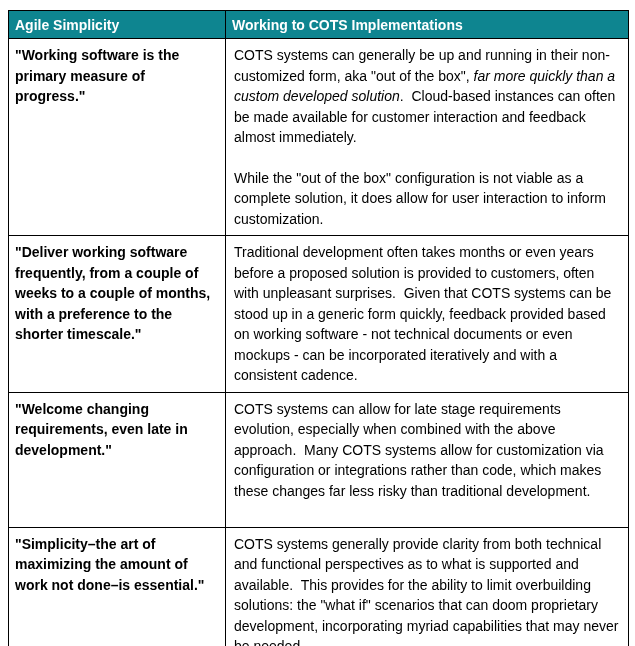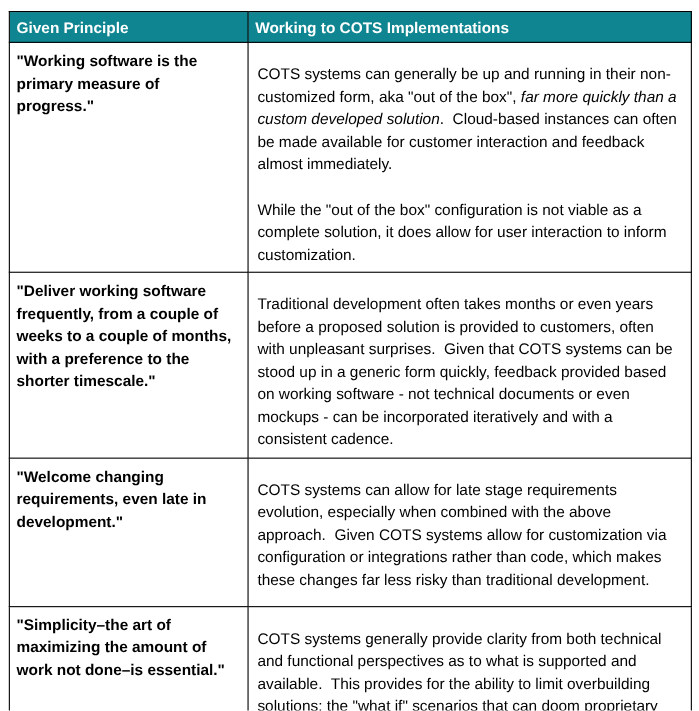--- a/index.html
+++ b/index.html
@@ -50,21 +50,21 @@
     line-height: 20.5px;
   }
   .principle-cell {
     font-weight: bold;
     white-space: pre-wrap;
   }
   .applied-cell {
     padding-left: 8px;
   }
   .cell-par {
-    margin: 12px 0 20px 0;
+    margin: 0 0 20px 0;
     white-space: pre-wrap;
   }
   .cell-par:last-child {
     margin-bottom: 0;
   }
   .seg-italic {
     font-style: italic;
   }
   tbody tr:nth-child(1) { height: 187px; }
   tbody tr:nth-child(2) { height: 150px; }
@@ -75,42 +75,42 @@
 <body>
 
 <div class="page">
   <table class="cots-table">
     <colgroup>
       <col style="width:217px">
       <col style="width:403px">
     </colgroup>
     <thead>
       <tr>
-        <th>Given Principle</th>
+        <th>Agile Simplicity</th>
         <th>Working to COTS Implementations</th>
       </tr>
     </thead>
     <tbody id="table-body">
         <tr>
           <td class="principle-cell">"Working software is the primary measure of progress."</td>
           <td class="applied-cell">
             <p class="cell-par"><span class="seg-normal">COTS systems can generally be up and running in their non-customized form, aka "out of the box", </span><span class="seg-italic">far more quickly than a custom developed solution</span><span class="seg-normal">.  Cloud-based instances can often be made available for customer interaction and feedback almost immediately.</span></p>
             <p class="cell-par"><span class="seg-normal">While the "out of the box" configuration is not viable as a complete solution, it does allow for user interaction to inform customization.</span></p>
           </td>
         </tr>
         <tr>
           <td class="principle-cell">"Deliver working software frequently, from a couple of weeks to a couple of months, with a preference to the shorter timescale."</td>
           <td class="applied-cell">
             <p class="cell-par"><span class="seg-normal">Traditional development often takes months or even years before a proposed solution is provided to customers, often with unpleasant surprises.  Given that COTS systems can be stood up in a generic form quickly, feedback provided based on working software - not technical documents or even mockups - can be incorporated iteratively and with a consistent cadence.</span></p>
           </td>
         </tr>
         <tr>
           <td class="principle-cell">"Welcome changing requirements, even late in development."</td>
           <td class="applied-cell">
-            <p class="cell-par"><span class="seg-normal">COTS systems can allow for late stage requirements evolution, especially when combined with the above approach.  Given COTS systems allow for customization via configuration or integrations rather than code, which makes these changes far less risky than traditional development.</span></p>
+            <p class="cell-par"><span class="seg-normal">COTS systems can allow for late stage requirements evolution, especially when combined with the above approach.  Many COTS systems allow for customization via configuration or integrations rather than code, which makes these changes far less risky than traditional development.</span></p>
           </td>
         </tr>
         <tr>
           <td class="principle-cell">"Simplicity–the art of maximizing the amount of work not done–is essential."</td>
           <td class="applied-cell">
             <p class="cell-par"><span class="seg-normal">COTS systems generally provide clarity from both technical and functional perspectives as to what is supported and available.  This provides for the ability to limit overbuilding solutions: the "what if" scenarios that can doom proprietary development, incorporating myriad capabilities that may never be needed.</span></p>
           </td>
         </tr>
       </tbody>
   </table>

